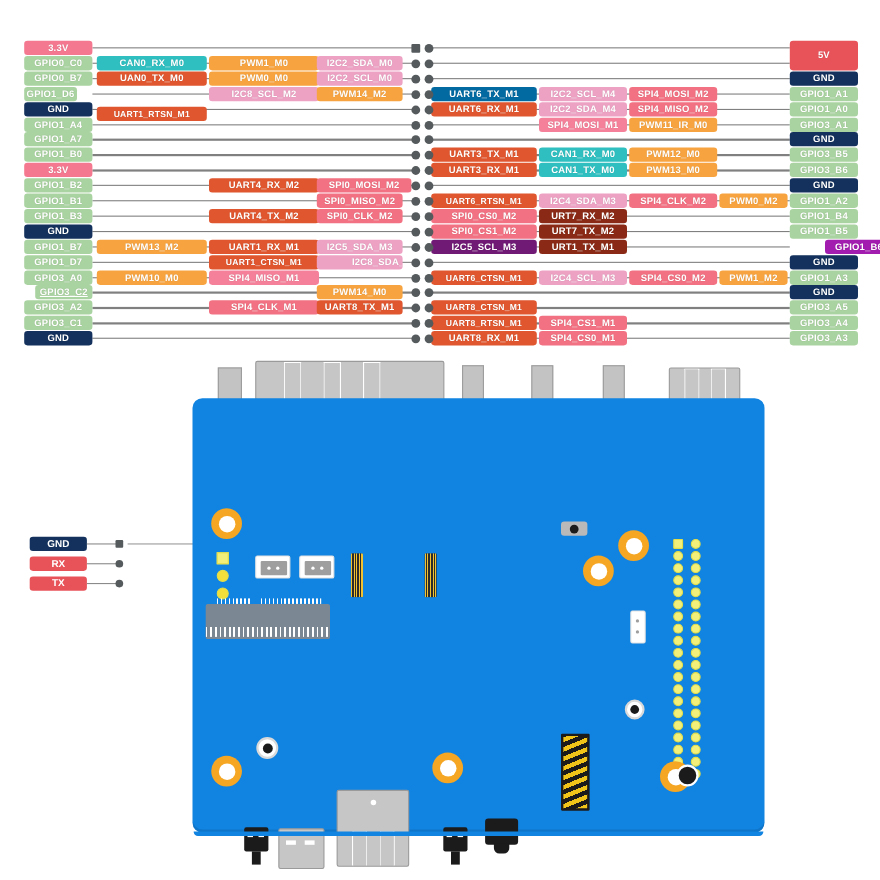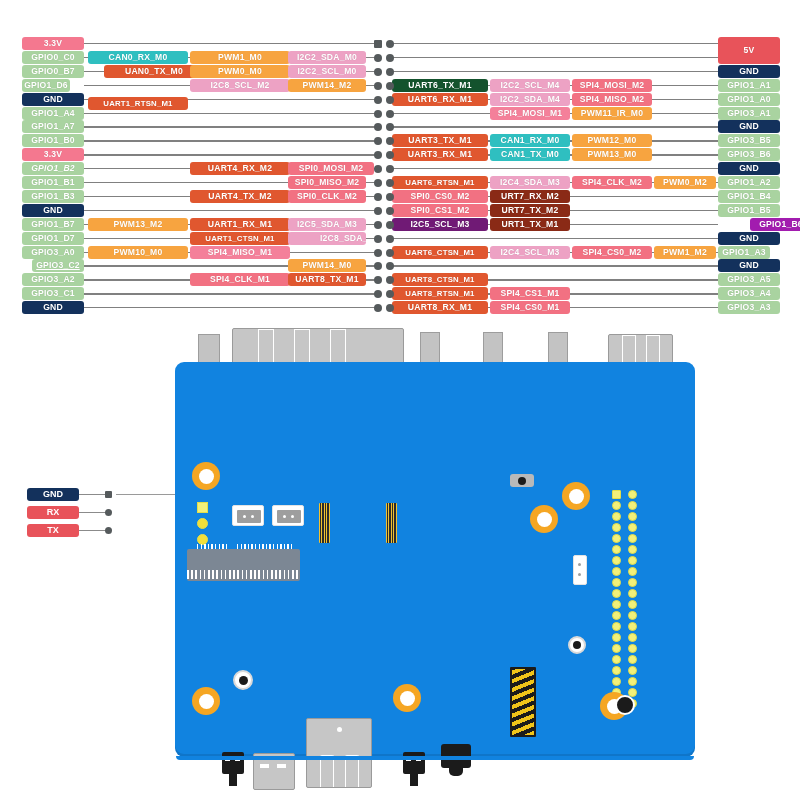--- a/index.html
+++ b/index.html
@@ -143,21 +143,21 @@
         <div class="pin-row" style="top: 20.9px; padding-left: 12px;">
           <div class="wire" style="left: 84px; width: 292px;"></div>
           <div class="chip" style="left: 22px; width: 62px; background: rgb(169, 211, 160);">GPIO0_C0</div>
           <div class="chip" style="left: 88px; width: 100px; background: rgb(47, 191, 192);">CAN0_RX_M0</div>
           <div class="chip" style="left: 190px; width: 100px; background: rgb(247, 164, 64);">PWM1_M0</div>
           <div class="chip" style="left: 288px; width: 78px; background: rgb(237, 162, 196);">I2C2_SDA_M0</div>
         </div>
         <div class="pin-row" style="top: 34.8px;">
           <div class="wire" style="left: 84px; width: 292px;"></div>
           <div class="chip" style="left: 22px; width: 62px; background: rgb(169, 211, 160);">GPIO0_B7</div>
-          <div class="chip" style="left: 104px; width: 100px; background: rgb(224, 87, 47);">UAN0_TX_M0</div>
+          <div class="chip" style="left: 88px; width: 100px; background: rgb(224, 87, 47);">UAN0_TX_M0</div>
           <div class="chip" style="left: 190px; width: 100px; background: rgb(247, 164, 64);">PWM0_M0</div>
           <div class="chip" style="left: 288px; width: 78px; background: rgb(237, 162, 196);">I2C2_SCL_M0</div>
         </div>
         <div class="pin-row" style="top: 48.7px;">
           <div class="wire" style="left: 84px; width: 292px;"></div>
           <div class="chip" style="left: 22px; width: 48px; background: rgb(169, 211, 160);">GPIO1_D6</div>
           <div class="chip" style="left: 88px; width: 100px; background: rgb(224, 87, 47); font-size: 7.8px; margin-top: 18px;">UART1_RTSN_M1</div>
           <div class="chip" style="left: 190px; width: 100px; background: rgb(237, 162, 196);">I2C8_SCL_M2</div>
           <div class="chip" style="left: 288px; width: 78px; background: rgb(247, 164, 64);">PWM14_M2</div>
         </div>
@@ -176,21 +176,21 @@
         <div class="pin-row" style="top: 104.3px;">
           <div class="wire" style="left: 84px; width: 292px;"></div>
           <div class="chip" style="left: 22px; width: 62px; background: rgb(169, 211, 160);">GPIO1_B0</div>
         </div>
         <div class="pin-row" style="top: 118.2px;">
           <div class="wire" style="left: 84px; width: 292px;"></div>
           <div class="chip" style="left: 22px; width: 62px; background: rgb(244, 120, 143);">3.3V</div>
         </div>
         <div class="pin-row" style="top: 132.1px;">
           <div class="wire" style="left: 84px; width: 292px;"></div>
-          <div class="chip" style="left: 22px; width: 62px; background: rgb(169, 211, 160); font-style: italic;">GPIO1_B2</div>
+          <div class="chip" style="left: 22px; width: 62px; background: rgb(169, 211, 160);">GPIO1_B2</div>
           <div class="chip" style="left: 190px; width: 100px; background: rgb(224, 87, 47);">UART4_RX_M2</div>
           <div class="chip" style="left: 288px; width: 86px; background: rgb(242, 113, 130);">SPI0_MOSI_M2</div>
         </div>
         <div class="pin-row" style="top: 146px;">
           <div class="wire" style="left: 84px; width: 292px;"></div>
           <div class="chip" style="left: 22px; width: 62px; background: rgb(169, 211, 160);">GPIO1_B1</div>
           <div class="chip" style="left: 288px; width: 78px; background: rgb(242, 113, 130);">SPI0_MISO_M2</div>
         </div>
         <div class="pin-row" style="top: 159.9px;">
           <div class="wire" style="left: 84px; width: 292px;"></div>
@@ -249,21 +249,21 @@
         <div class="pin-row" style="top: 20.9px;">
           <div class="wire" style="left: 392px; width: 326px;"></div>
         </div>
         <div class="pin-row" style="top: 34.8px;">
           <div class="wire" style="left: 392px; width: 326px;"></div>
           <div class="chip" style="left: 718px; width: 62px; background: rgb(19, 49, 92);">GND</div>
         </div>
         <div class="pin-row" style="top: 48.7px;">
           <div class="wire" style="left: 392px; width: 326px;"></div>
           <div class="chip" style="left: 718px; width: 62px; background: rgb(169, 211, 160);">GPIO1_A1</div>
-          <div class="chip" style="left: 392px; width: 96px; background: #14532d;">UART6_TX_M1</div>
+          <div class="chip" style="left: 392px; width: 96px; background: #0369a1;">UART6_TX_M1</div>
           <div class="chip" style="left: 490px; width: 80px; background: rgb(237, 162, 196);">I2C2_SCL_M4</div>
           <div class="chip" style="left: 572px; width: 80px; background: rgb(242, 113, 130);">SPI4_MOSI_M2</div>
         </div>
         <div class="pin-row" style="top: 62.6px;">
           <div class="wire" style="left: 392px; width: 326px;"></div>
           <div class="chip" style="left: 718px; width: 62px; background: rgb(169, 211, 160);">GPIO1_A0</div>
           <div class="chip" style="left: 392px; width: 96px; background: rgb(224, 87, 47);">UART6_RX_M1</div>
           <div class="chip" style="left: 490px; width: 80px; background: rgb(237, 162, 196);">I2C2_SDA_M4</div>
           <div class="chip" style="left: 572px; width: 80px; background: rgb(242, 113, 130);">SPI4_MISO_M2</div>
         </div>
@@ -320,21 +320,21 @@
           <div class="chip" style="left: 750px; width: 62px; background: #a21caf;">GPIO1_B6</div>
           <div class="chip" style="left: 392px; width: 96px; background: #701a75;">I2C5_SCL_M3</div>
           <div class="chip" style="left: 490px; width: 80px; background: rgb(138, 42, 22);">URT1_TX_M1</div>
         </div>
         <div class="pin-row" style="top: 201.6px;">
           <div class="wire" style="left: 392px; width: 326px;"></div>
           <div class="chip" style="left: 718px; width: 62px; background: rgb(19, 49, 92);">GND</div>
         </div>
         <div class="pin-row" style="top: 215.5px;">
           <div class="wire" style="left: 392px; width: 326px;"></div>
-          <div class="chip" style="left: 718px; width: 52px; background: rgb(169, 211, 160);">GPIO1_A3</div>
+          <div class="chip" style="left: 718px; width: 62px; background: rgb(169, 211, 160);">GPIO1_A3</div>
           <div class="chip" style="left: 392px; width: 96px; background: rgb(224, 87, 47); font-size: 7.8px;">UART6_CTSN_M1</div>
           <div class="chip" style="left: 490px; width: 80px; background: rgb(237, 162, 196);">I2C4_SCL_M3</div>
           <div class="chip" style="left: 572px; width: 80px; background: rgb(242, 113, 130);">SPI4_CS0_M2</div>
           <div class="chip" style="left: 654px; width: 62px; background: rgb(247, 164, 64);">PWM1_M2</div>
         </div>
         <div class="pin-row" style="top: 229.4px;">
           <div class="wire" style="left: 392px; width: 326px;"></div>
           <div class="chip" style="left: 718px; width: 62px; background: rgb(19, 49, 92);">GND</div>
         </div>
         <div class="pin-row" style="top: 243.3px;">

